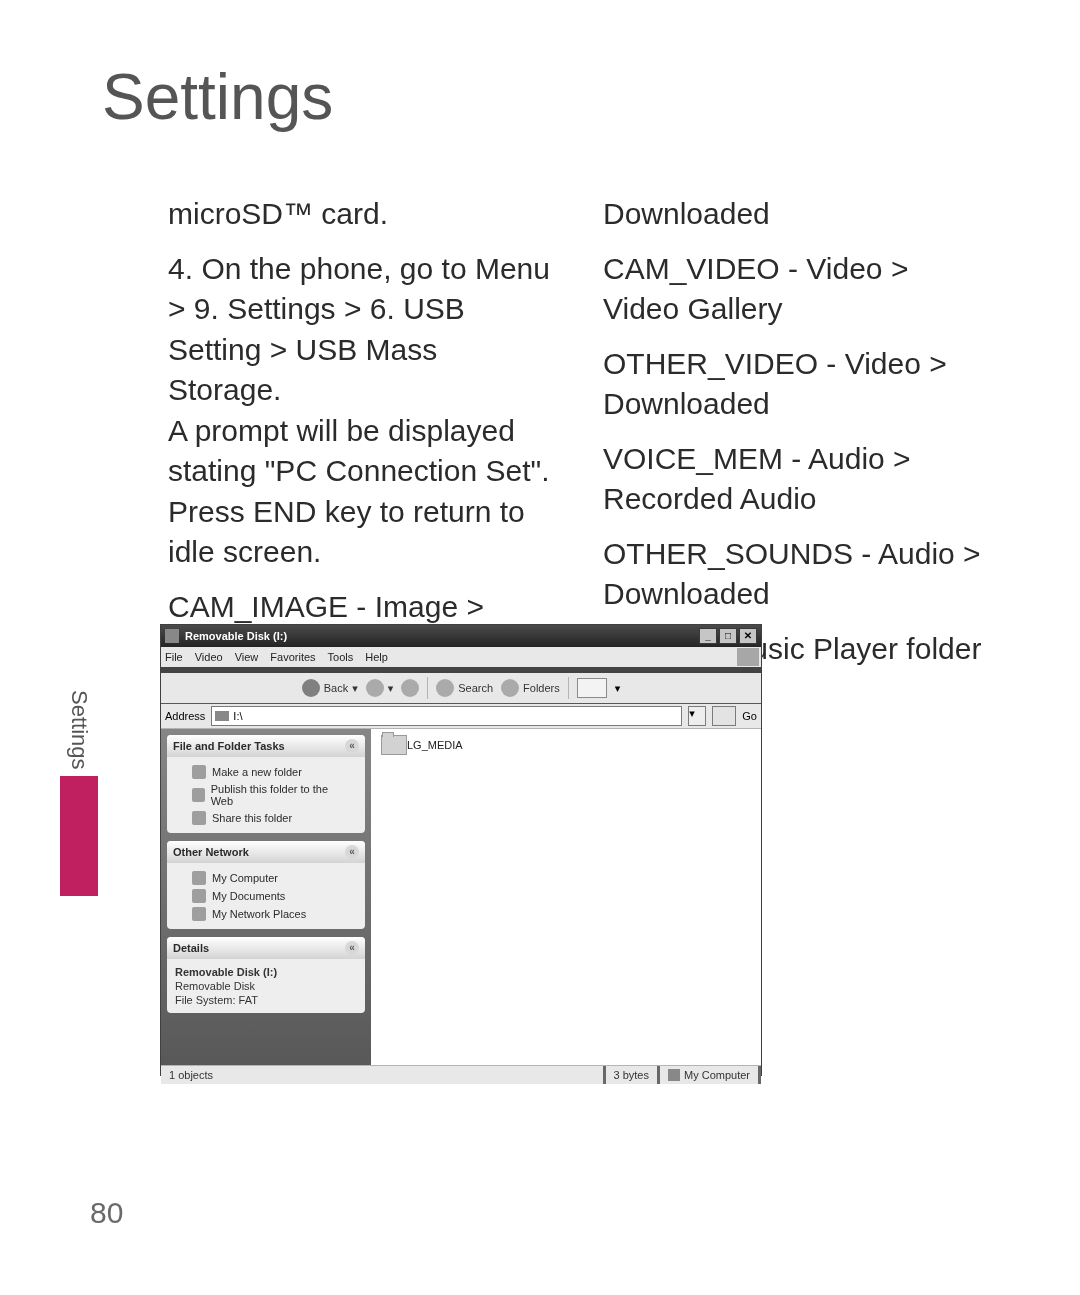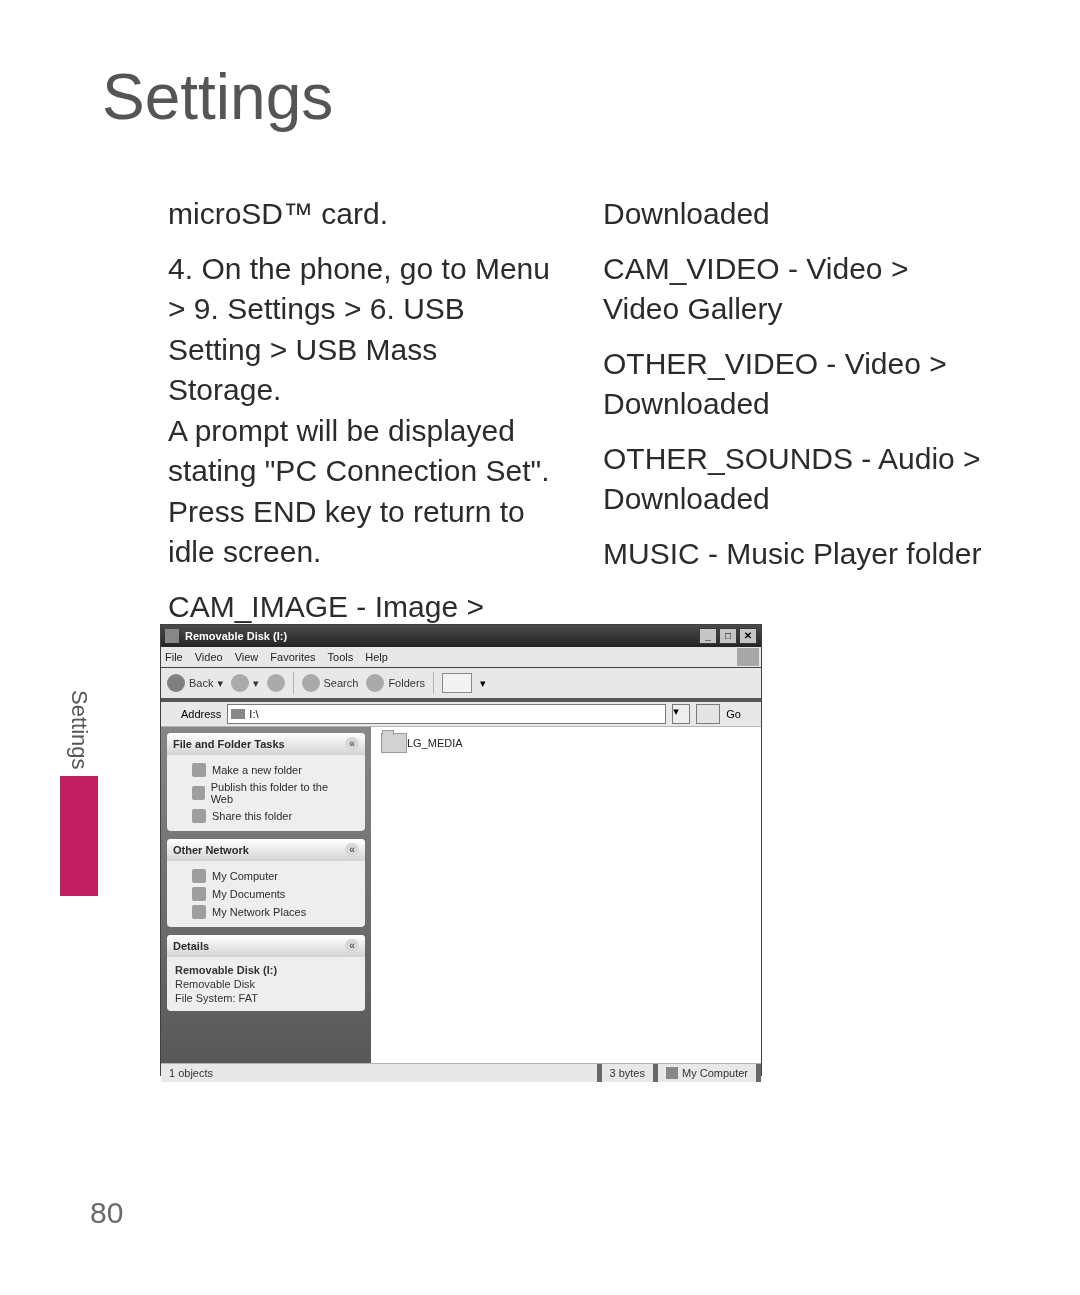--- a/index.html
+++ b/index.html
@@ -120,38 +120,39 @@
     text-align: center;
     color: #000;
   }
   .xp-menubar {
     height: 20px;
     background: #ece9d8;
     display: flex;
     align-items: center;
     padding-left: 4px;
     gap: 12px;
-    border-bottom: 1px solid #a21caf;
+    border-bottom: 6px solid #a21caf;
   }
   .xp-menubar span { font-size: 11px; color: #222; }
   .xp-logo {
     margin-left: auto;
     width: 22px; height: 18px;
     background: #9aa8c8;
     margin-right: 2px;
   }
   .xp-toolbar {
     height: 30px;
     background: #ece9d8;
     display: flex;
     align-items: center;
     padding: 0 6px;
     gap: 8px;
-    border-bottom: 4px solid #0369a1;
+    border-bottom: 1px solid #0369a1;
     font-size: 11px;
+    justify-content: center;
   }
   .tb-btn {
     display: inline-flex; align-items: center; gap: 4px;
     color: #333;
   }
   .tb-ico {
     width: 18px; height: 18px; border-radius: 50%;
     background: #6f8a4f;
     display: inline-block;
   }
@@ -159,21 +160,21 @@
   .tb-sep { width:1px; height:22px; background:#b8b4a2; }
   .tb-views {
     width: 28px; height: 18px;
     border: 1px solid #8a8a8a; background:#f5f3ea;
   }
   .xp-addr {
     height: 24px;
     background: #ece9d8;
     display: flex;
     align-items: center;
-    padding: 0 20px;
+    padding: 0 4px;
     gap: 6px;
     border-bottom: 1px solid #b8b4a2;
     font-size: 11px;
   }
   .addr-field {
     flex: 1;
     height: 18px;
     background: #fff;
     border: 1px solid #7a7a7a;
     display: flex;
@@ -242,21 +243,21 @@
     position:relative;
   }
   .folder-ico::before{
     content:"";position:absolute;top:-4px;left:0;width:10px;height:4px;
     background:#e8d38a;border:1px solid #ba9a3a;border-bottom:none;
   }
   .xp-status {
     height:18px;background:#ece9d8;border-top:1px solid #b8b4a2;
     display:flex;align-items:center;font-size:11px;color:#333;
   }
-  .xp-status .scell{padding:0 8px;border-right:5px solid #ef4444;height:100%;
+  .xp-status .scell{padding:0 8px;border-right:3px solid #ef4444;height:100%;
     display:flex;align-items:center;gap:4px;}
   .xp-status .scell.fl{flex:1;}
   .mc-ico{width:12px;height:12px;background:#7a8aa0;display:inline-block;}
 </style>
 </head>
 <body>
 
 <div class="page">
 
   <h1 class="heading">Settings</h1>
@@ -270,20 +271,21 @@
         <br>
         <span>A prompt will be displayed stating "PC Connection Set". Press END key to return to idle screen.</span>
       </p>
       <p>CAM_IMAGE - Image &gt; Camera Gallery</p>
       <p>OTHER_IMAGE - Image &gt;</p>
     </div>
     <div class="col">
       <p>Downloaded</p>
       <p>CAM_VIDEO - Video &gt; Video Gallery</p>
       <p>OTHER_VIDEO - Video &gt; Downloaded</p>
+      <p>VOICE_MEM - Audio &gt; Recorded Audio</p>
       <p>OTHER_SOUNDS - Audio &gt; Downloaded</p>
       <p>MUSIC - Music Player folder</p>
     </div>
   </div>
 
   <div class="vtab">
     <div class="vtab-wrap">
       <div class="vtab-label">Settings</div>
       <div class="vtab-bar"></div>
     </div>

